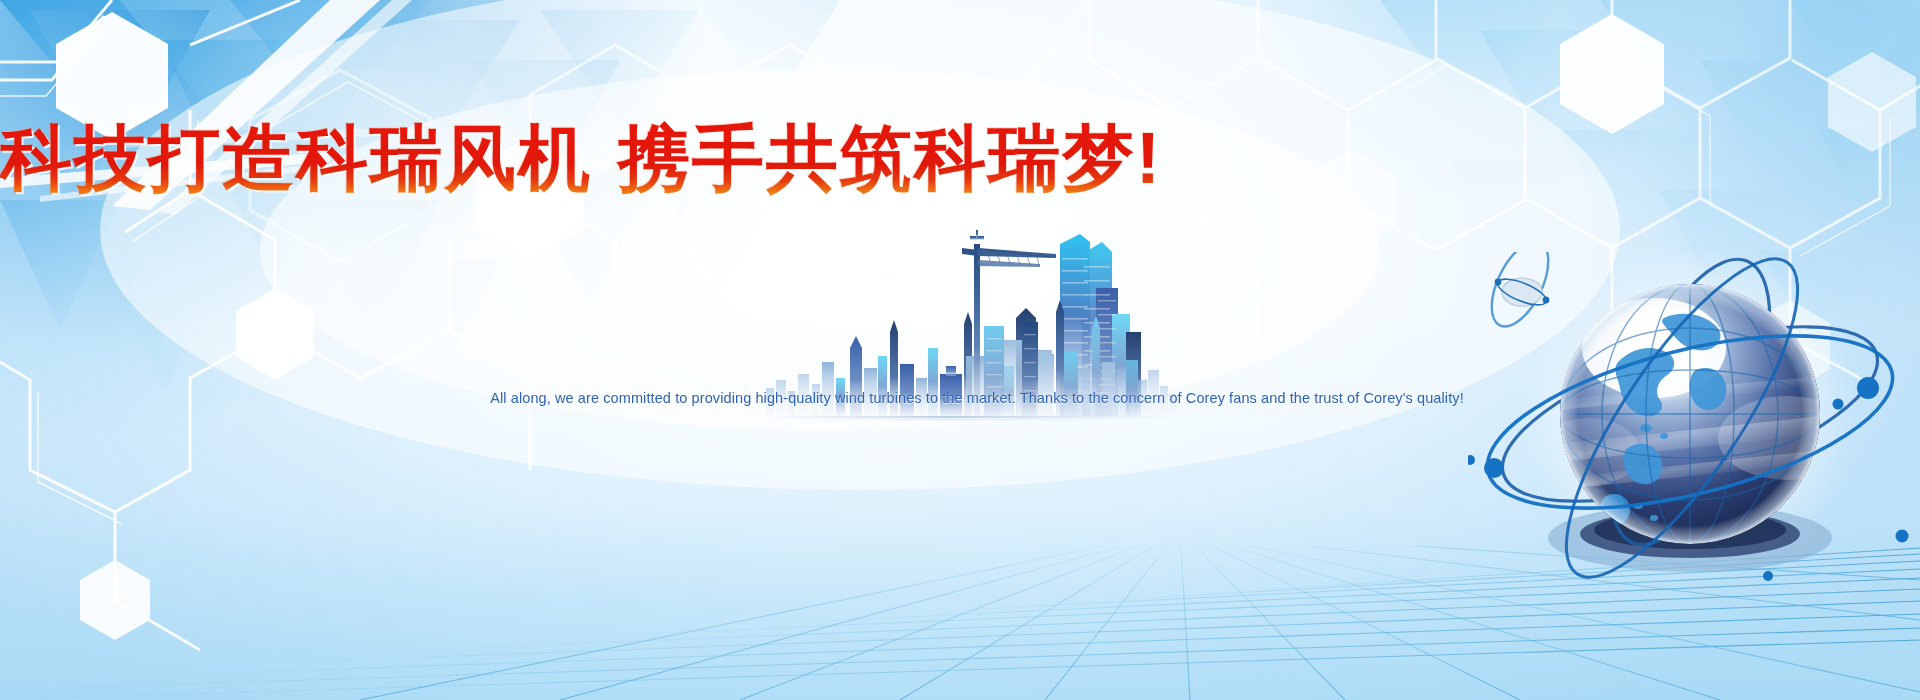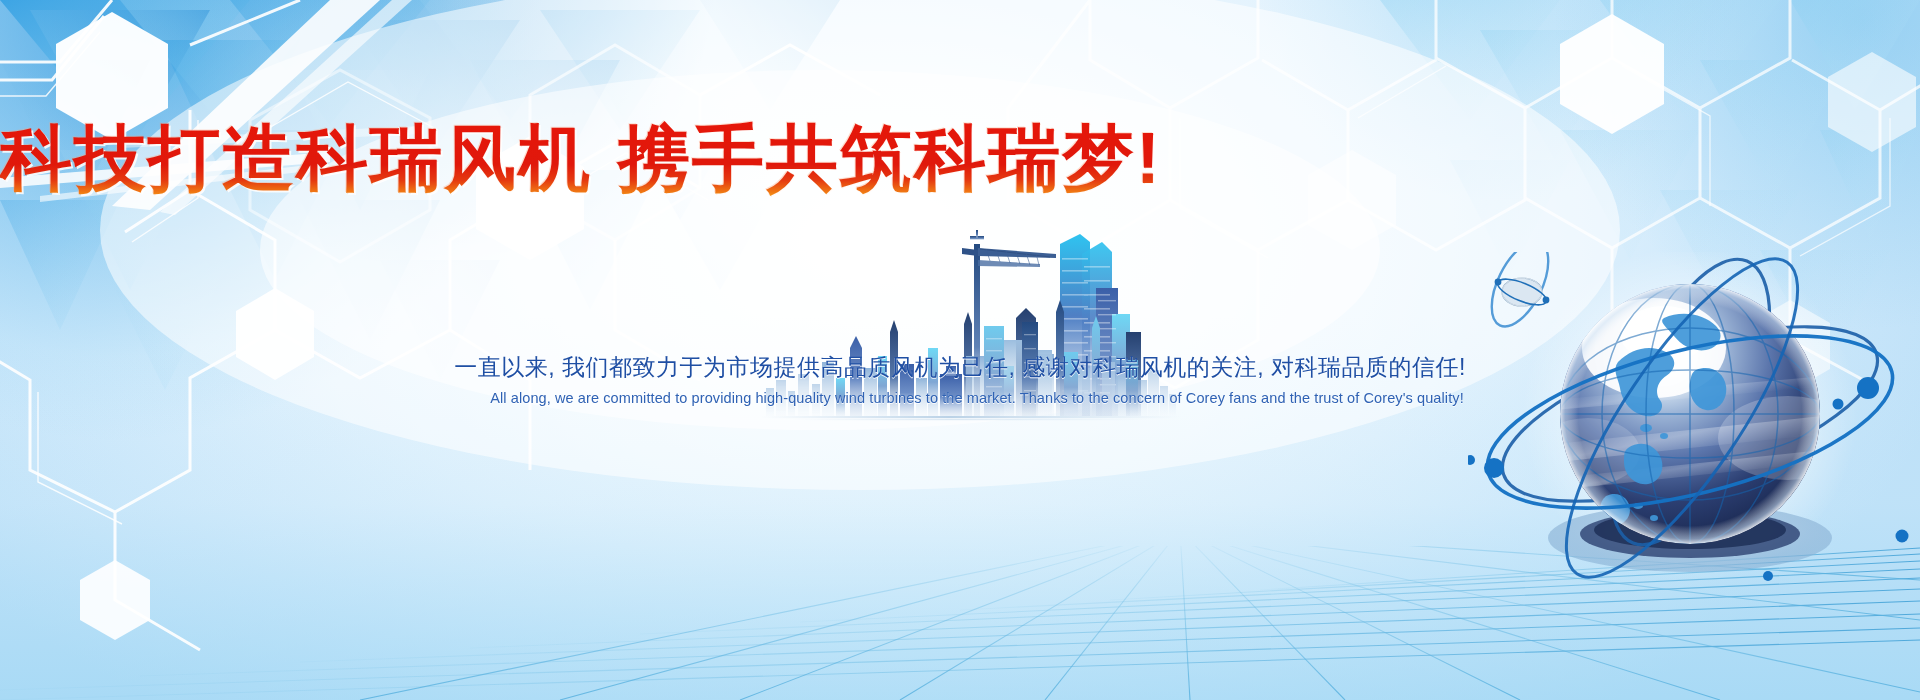--- a/index.html
+++ b/index.html
@@ -584,16 +584,15 @@
         <circle cx="400" cy="136" r="11"></circle>
         <circle cx="370" cy="152" r="5.5"></circle>
         <circle cx="26" cy="216" r="10"></circle>
         <circle cx="2" cy="208" r="5"></circle>
         <circle cx="434" cy="284" r="6.5"></circle>
         <circle cx="300" cy="324" r="5"></circle>
       </g>
     </svg>
   </div>
 
-  <div class="sub-cn">一直以来, 我们都致力于为市场提供高品质风机为己任, 感谢对科瑞风机的关注, 对科瑞品质的信任!</div>
   <div class="sub-en">All along, we are committed to providing high-quality wind turbines to the market. Thanks to the concern of Corey fans and the trust of Corey's quality!</div>
 
 </div>
 
 </body></html>

